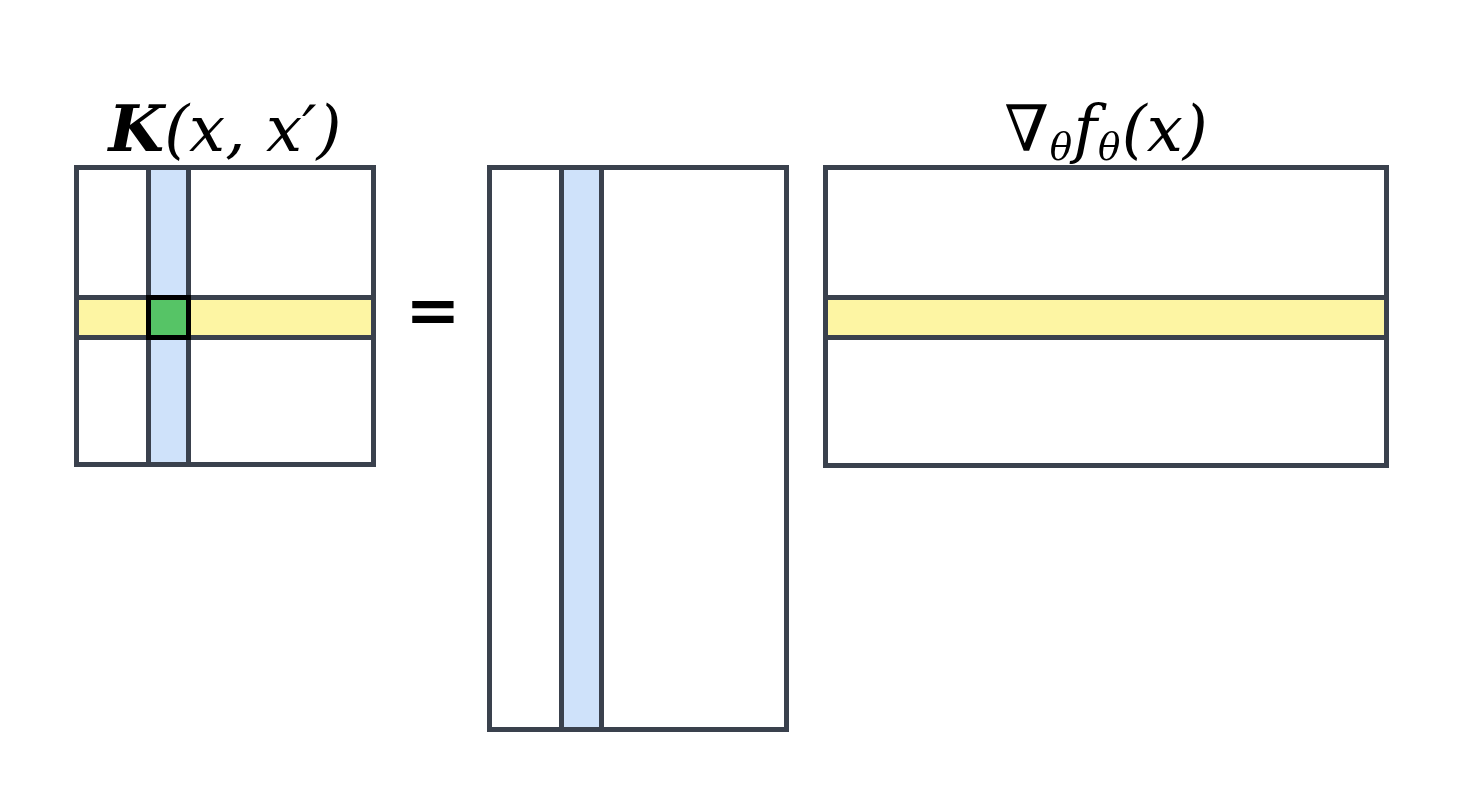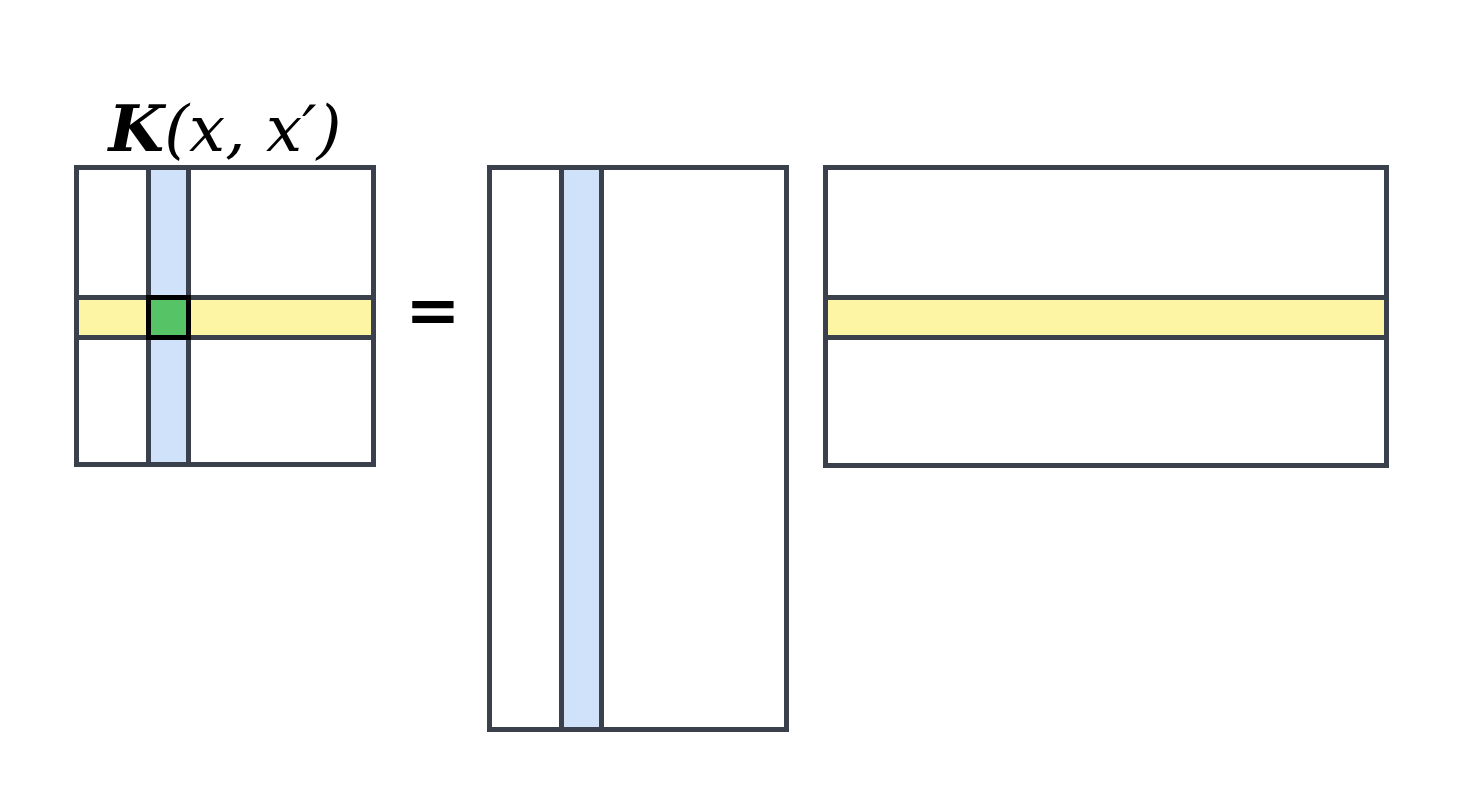--- a/index.html
+++ b/index.html
@@ -114,20 +114,23 @@
 </head>
 <body>
 
 <div class="canvas">
 
   <div class="label label-k">
     <span class="fn-bold-italic">K</span><span class="italic">(x, x′)</span>
   </div>
 
 
+  <div class="label label-j">
+    <span class="upright">∇</span><span class="sub">θ</span><span class="italic">f</span><span class="sub">θ</span><span class="italic">(x)</span>
+  </div>
 
   <div class="matrix matrix-k">
     <div class="stripe-v"></div>
     <div class="stripe-h"></div>
     <div class="cell-green"></div>
   </div>
 
   <div class="equals">=</div>
 
   <div class="matrix matrix-jt">

